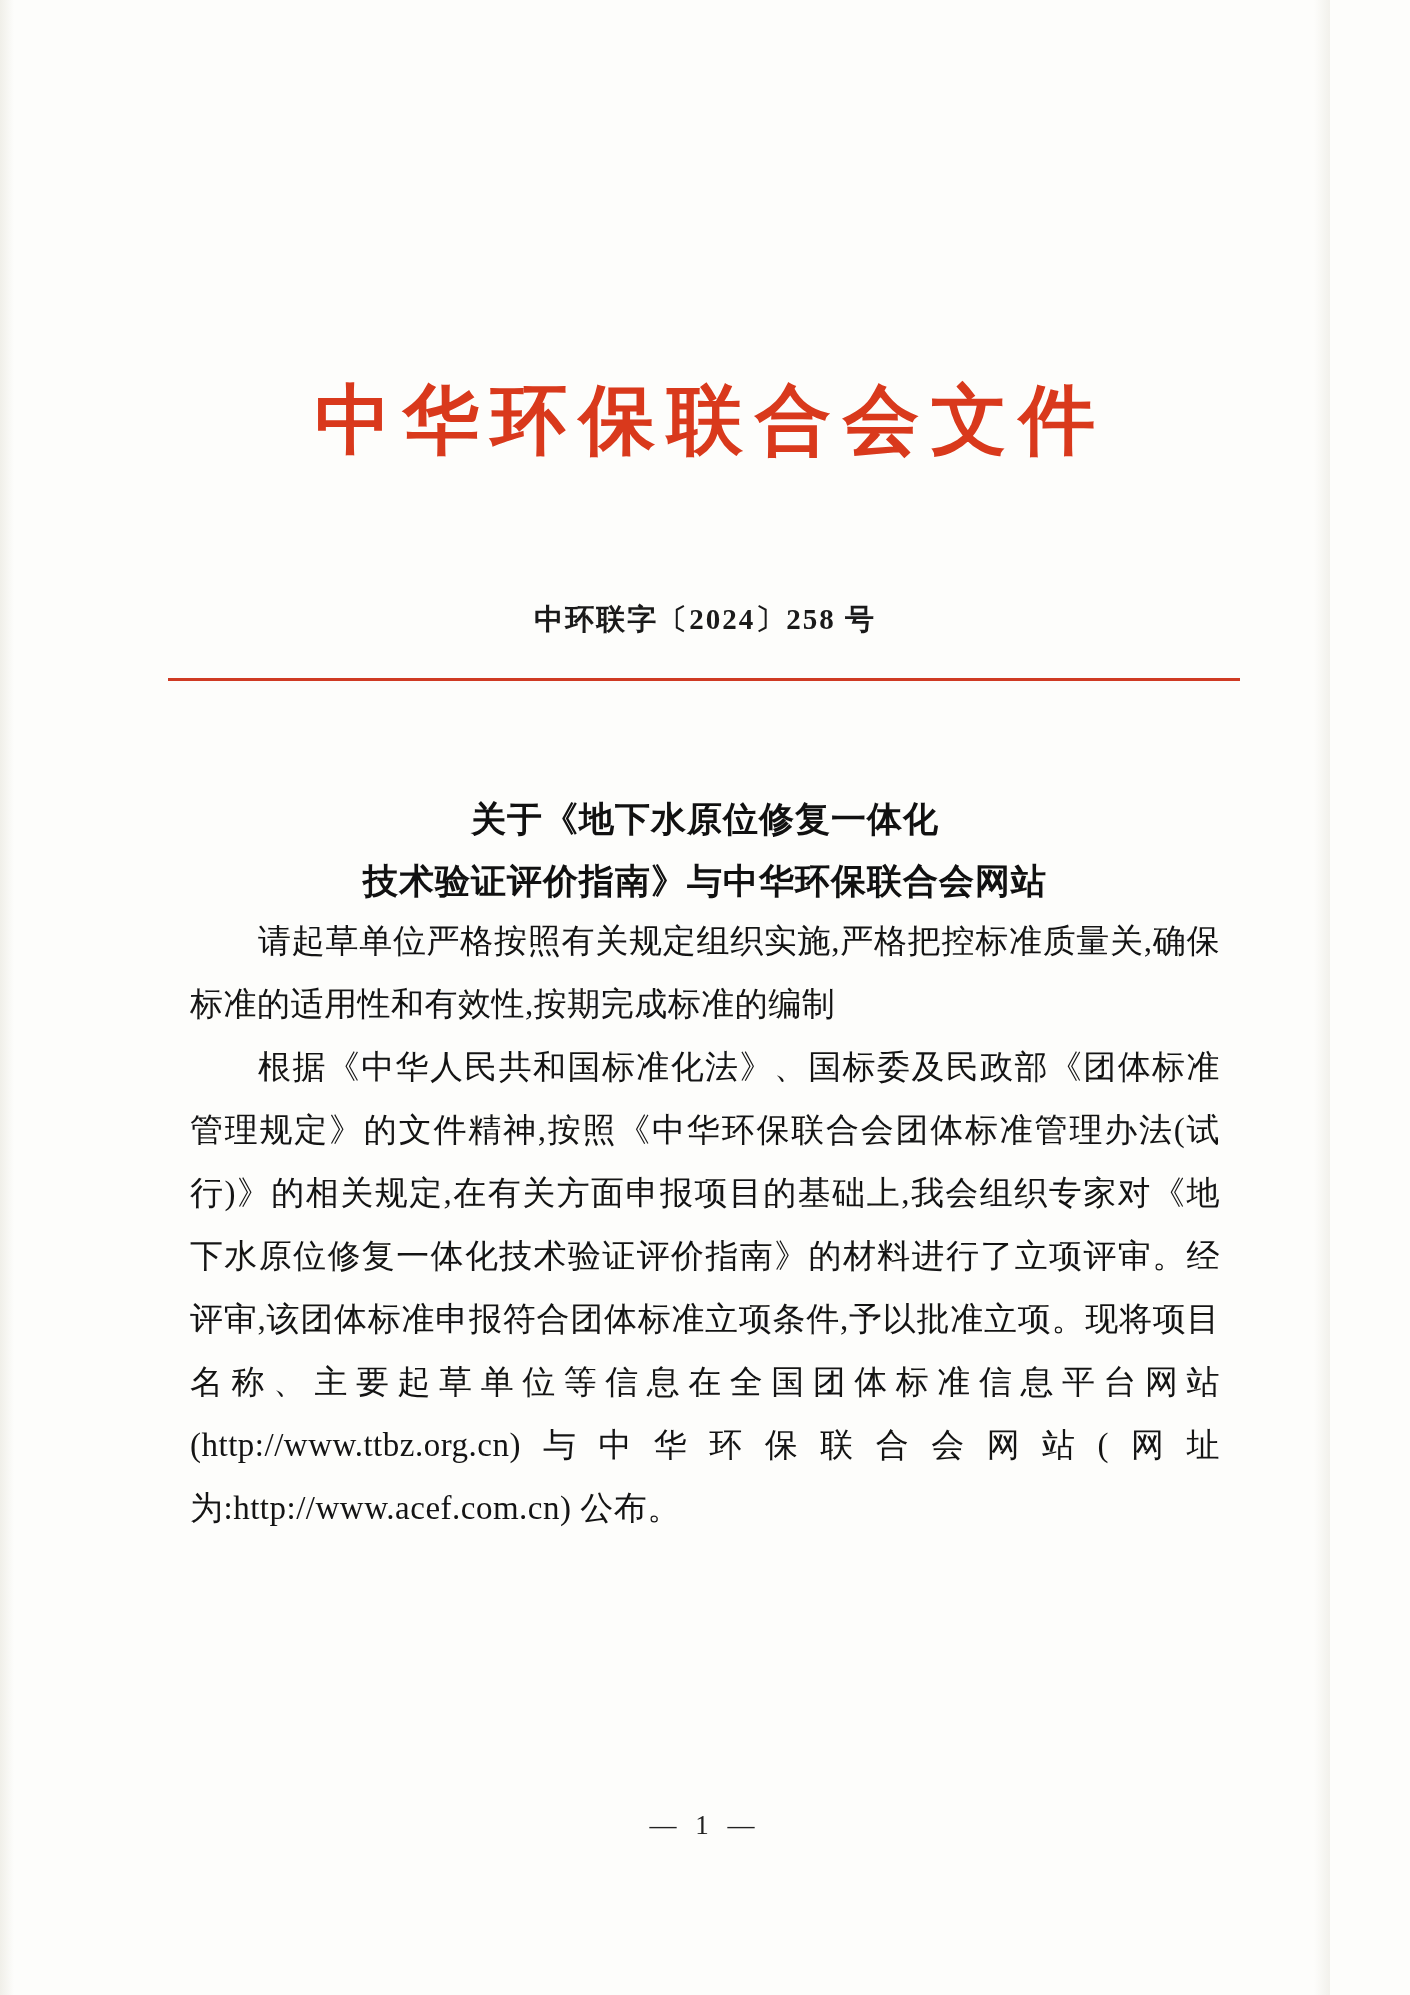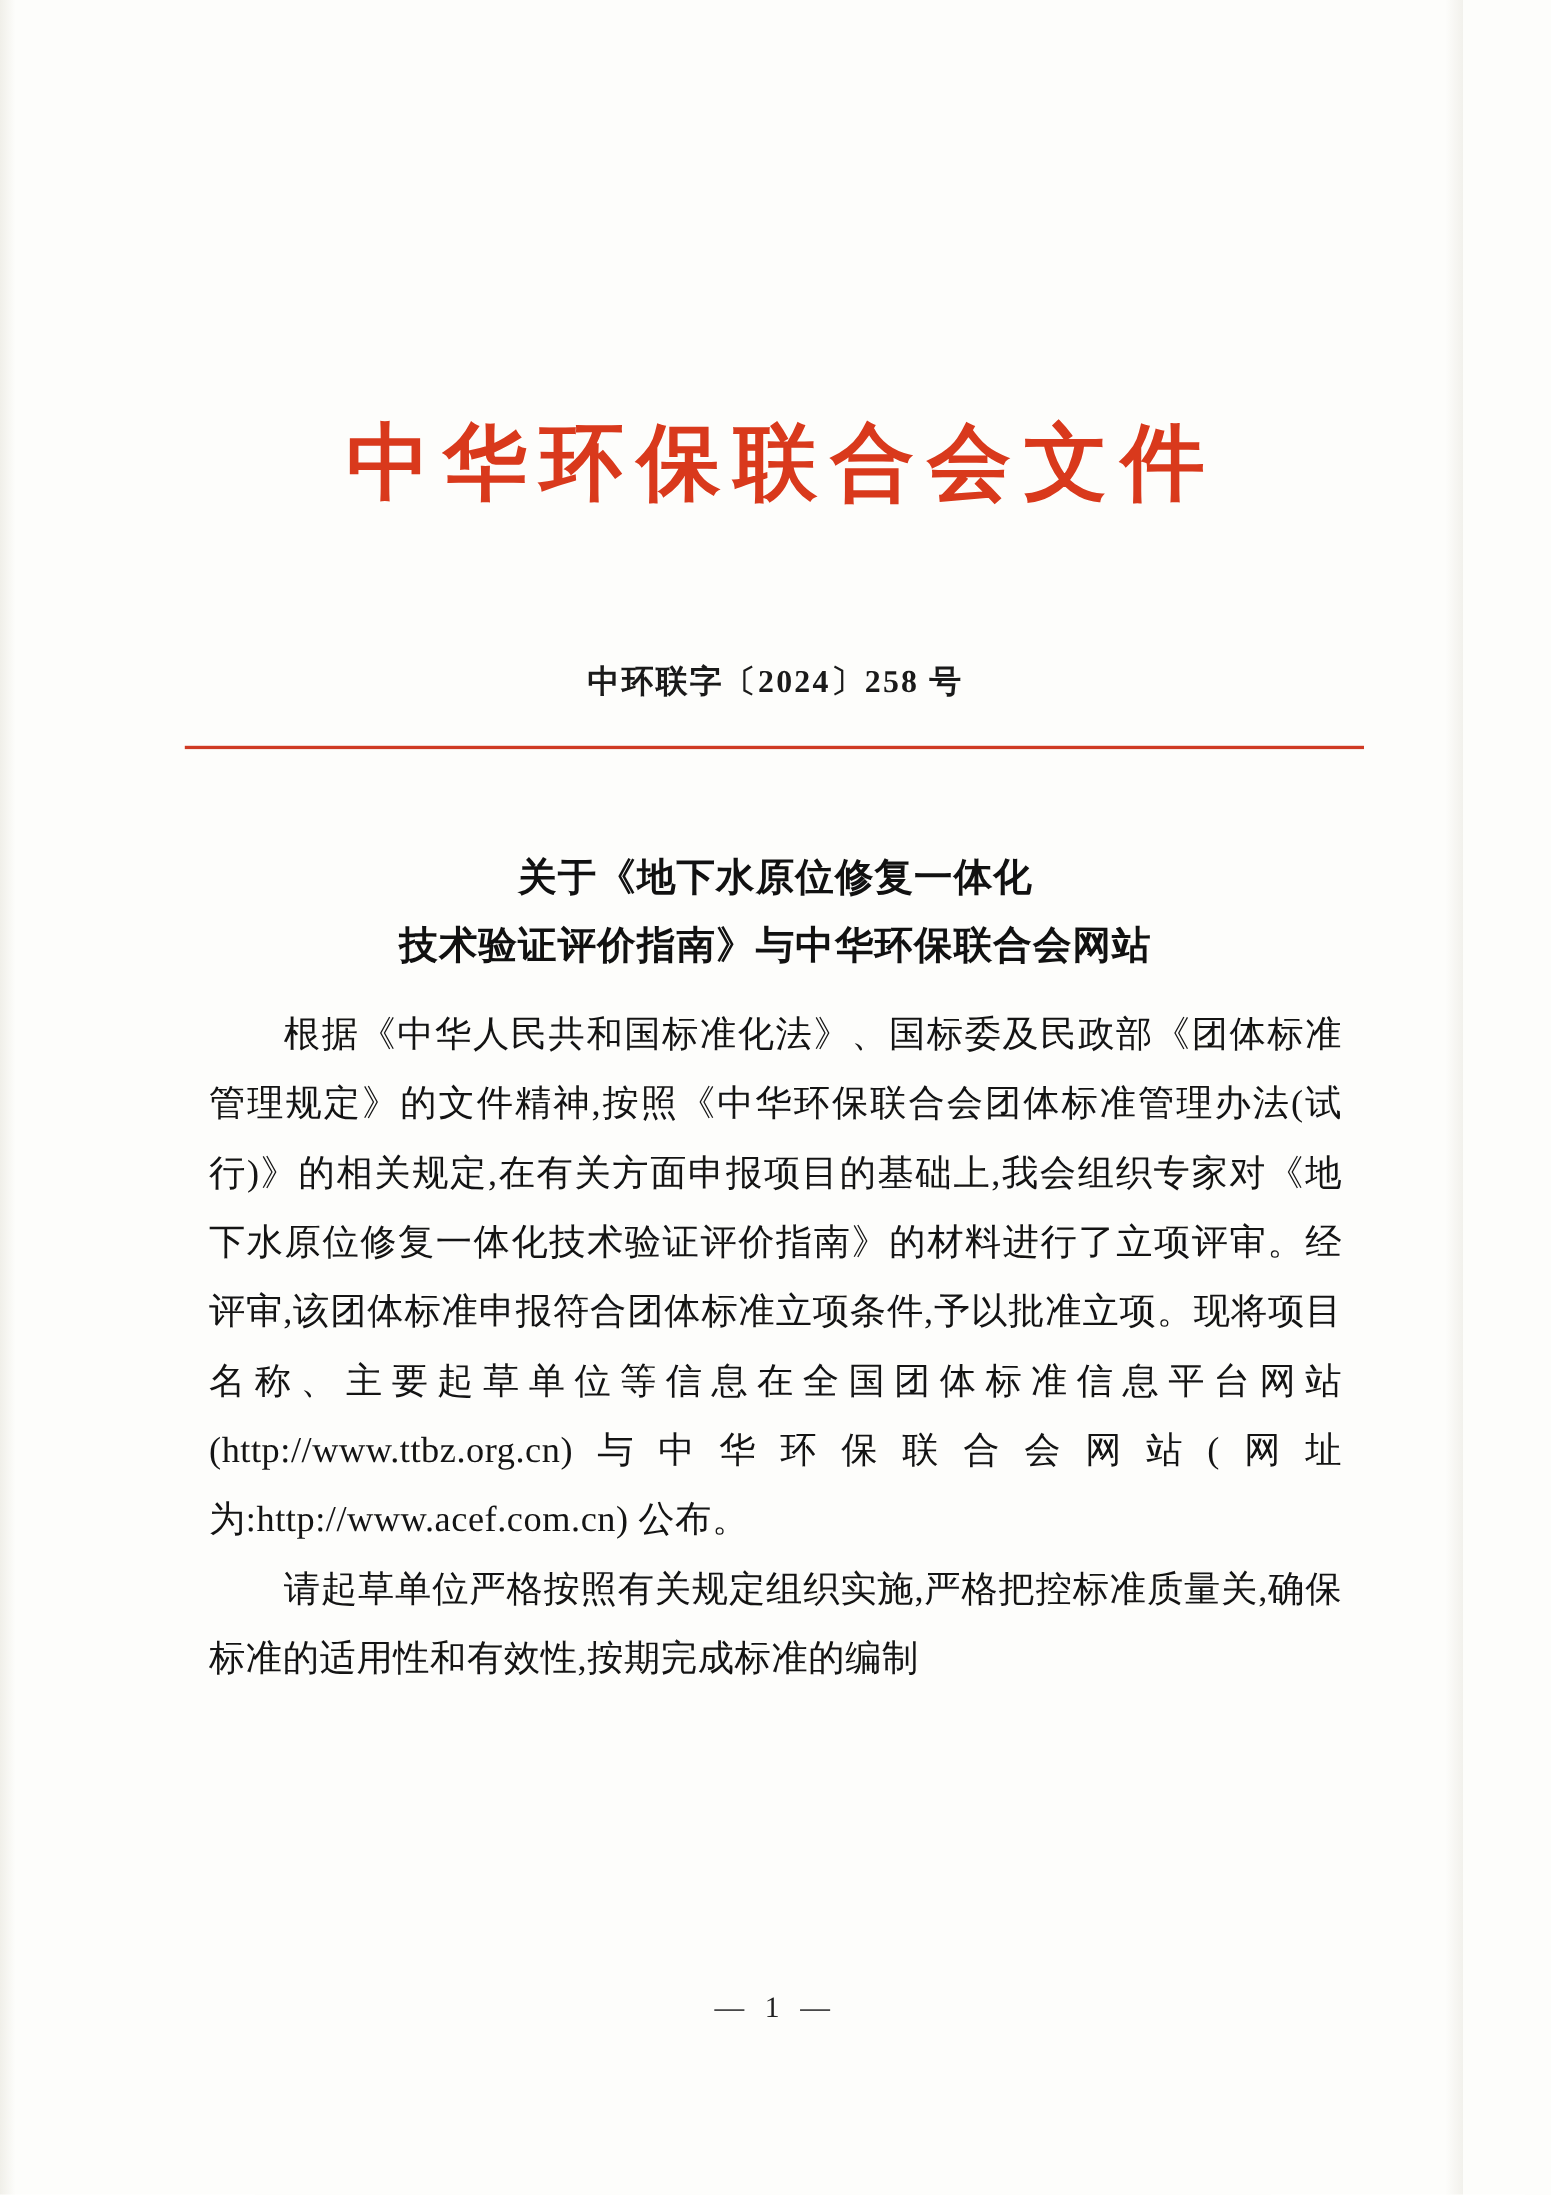--- a/index.html
+++ b/index.html
@@ -78,21 +78,21 @@
     left: 168px;
     top: 678px;
     width: 1072px;
     height: 3px;
     background: #cf3a23;
   }
 
   .subject {
     position: absolute;
     left: 0;
-    top: 767px;
+    top: 788px;
     width: 1410px;
     text-align: center;
     font-family: "DejaVu Serif", "Liberation Serif", serif;
     font-weight: bold;
     font-size: 35px;
     line-height: 62px;
     color: #111111;
     letter-spacing: 1px;
   }
   .subject .line2 { display: block; }
@@ -144,19 +144,19 @@
     <div class="doc-number">中环联字〔2024〕258 号</div>
 
     <div class="red-rule"></div>
 
     <div class="subject">
       <span class="line1">关于《地下水原位修复一体化</span>
       <span class="line2">技术验证评价指南》与中华环保联合会网站</span>
     </div>
 
     <div class="body-block">
+      <p class="para">请起草单位严格按照有关规定组织实施,严格把控标准质量关,确保标准的适用性和有效性,按期完成标准的编制</p>
       <p class="para">根据《中华人民共和国标准化法》、国标委及民政部《团体标准管理规定》的文件精神,按照《中华环保联合会团体标准管理办法(试行)》的相关规定,在有关方面申报项目的基础上,我会组织专家对《地下水原位修复一体化技术验证评价指南》的材料进行了立项评审。经评审,该团体标准申报符合团体标准立项条件,予以批准立项。现将项目名称、主要起草单位等信息在全国团体标准信息平台网站(http://www.ttbz.org.cn)与中华环保联合会网站(网址为:http://www.acef.com.cn) 公布。</p>
-      <p class="para">请起草单位严格按照有关规定组织实施,严格把控标准质量关,确保标准的适用性和有效性,按期完成标准的编制</p>
     </div>
 
     <div class="page-footer">— 1 —</div>
   </div>
 </div>
 
 </body></html>

